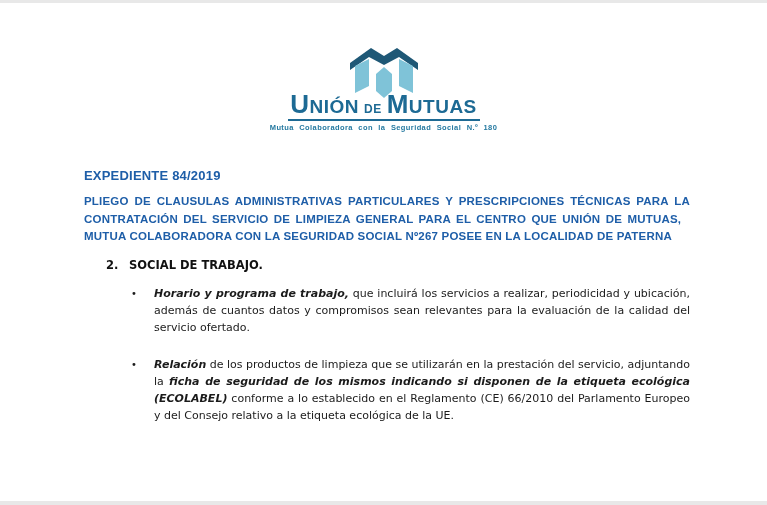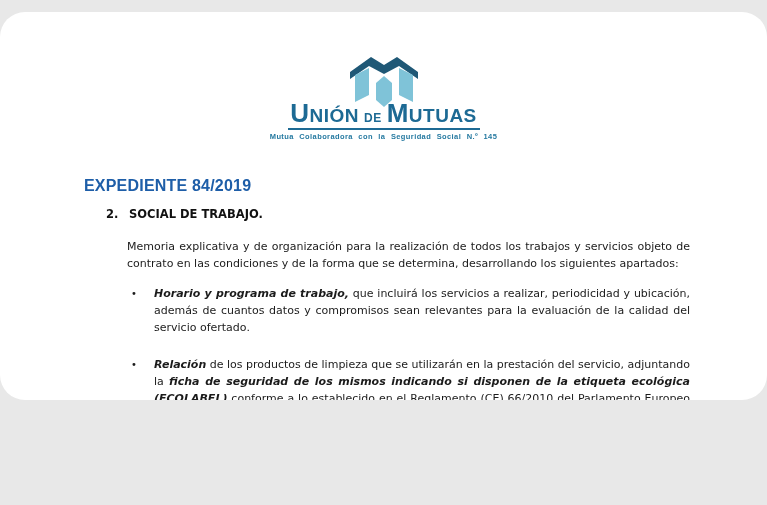--- a/index.html
+++ b/index.html
@@ -1,26 +1,25 @@
 <!DOCTYPE html>
 <html><head>
 <meta charset="utf-8">
 <style>
   * { box-sizing: border-box; margin: 0; padding: 0; }
   html, body { background: #e8e8e8; }
   .page {
     position: relative;
     width: 767px;
-    height: 388px;
-    margin: 12px auto;
+    height: 498px;
+    margin: 3px auto;
     background: #ffffff;
     font-family: "DejaVu Sans", sans-serif;
     color: #1b1b1b;
     overflow: hidden;
-    border-radius: 25px;
   }
   
   .logo-block {
     padding-top: 40px;
     text-align: center;
   }
   .logo-m {
     display: block;
     margin: 0 auto;
   }
@@ -48,21 +47,21 @@
     word-spacing: 3px;
     white-space: nowrap;
   }
   
   .content {
     padding: 0 77px 0 84px;
   }
   .expediente {
     margin-top: 36px;
     font-family: "Liberation Sans", sans-serif;
-    font-size: 16px;
+    font-size: 13px;
     font-weight: bold;
     letter-spacing: 0.2px;
   }
   .doc-title {
     margin-top: 10px;
     font-family: "Liberation Sans", sans-serif;
     font-size: 11.5px;
     font-weight: bold;
     letter-spacing: 0.2px;
     line-height: 17.5px;
@@ -109,33 +108,33 @@
     <svg class="logo-m" width="84" height="62" viewBox="0 0 84 62" aria-hidden="true">
       <polygon points="8,20 29,5 42,13 55,5 76,20 76,27 57,14 42,22 27,14 8,27" fill="#1F5876"></polygon>
       <polygon points="13,23 27,16 27,43 13,50" fill="#7FC3D8"></polygon>
       <polygon points="34,31 42,24 50,31 50,48 42,55 34,48" fill="#7FC3D8"></polygon>
       <polygon points="57,16 71,23 71,50 57,43" fill="#7FC3D8"></polygon>
     </svg>
     <div class="wordmark" style="color: rgb(29, 106, 148);">
       <span class="wm-big">U</span><span class="wm-caps">NIÓN</span><span class="wm-de">DE</span><span class="wm-big">M</span><span class="wm-caps">UTUAS</span>
     </div>
     <div class="wm-rule" style="background-color: rgb(29, 106, 148);"></div>
-    <div class="tagline" style="color: rgb(37, 121, 160);">Mutua Colaboradora con la Seguridad Social N.º 145</div>
+    <div class="tagline" style="color: rgb(37, 121, 160);">Mutua Colaboradora con la Seguridad Social N.º 180</div>
   </header>
 
   <main class="content">
 
     <p class="expediente" style="color: rgb(30, 94, 168);">EXPEDIENTE 84/2019</p>
 
+    <p class="doc-title" style="color: rgb(30, 94, 168);">PLIEGO DE CLAUSULAS ADMINISTRATIVAS PARTICULARES Y PRESCRIPCIONES TÉCNICAS PARA LA CONTRATACIÓN DEL SERVICIO DE LIMPIEZA GENERAL PARA EL CENTRO QUE UNIÓN DE MUTUAS, &nbsp; MUTUA COLABORADORA CON LA SEGURIDAD SOCIAL Nº267 POSEE EN LA LOCALIDAD DE PATERNA</p>
 
     <div class="section-heading">
       <span class="sec-num">2.</span><span class="sec-title">SOCIAL DE TRABAJO.</span>
     </div>
 
-    <p class="intro">Memoria explicativa y de organización para la realización de todos los trabajos y servicios objeto de contrato en las condiciones y de la forma que se determina, desarrollando los siguientes apartados:</p>
 
     <div class="bullet">
       <span class="marker">•</span>
       <span class="btext"><span class="bold">Horario y programa de trabajo,</span><span> que incluirá los servicios a realizar, periodicidad y ubicación, además de cuantos datos y compromisos sean relevantes para la evaluación de la calidad del servicio ofertado.</span></span>
     </div>
 
     <div class="bullet">
       <span class="marker">•</span>
       <span class="btext"><span class="bold">Relación</span><span> de los productos de limpieza que se utilizarán en la prestación del servicio, adjuntando la </span><span class="bold">ficha de seguridad de los mismos indicando si disponen de la etiqueta ecológica (ECOLABEL)</span><span> conforme a lo establecido en el Reglamento (CE) 66/2010 del Parlamento Europeo y del Consejo relativo a la etiqueta ecológica de la UE.</span></span>
     </div>

